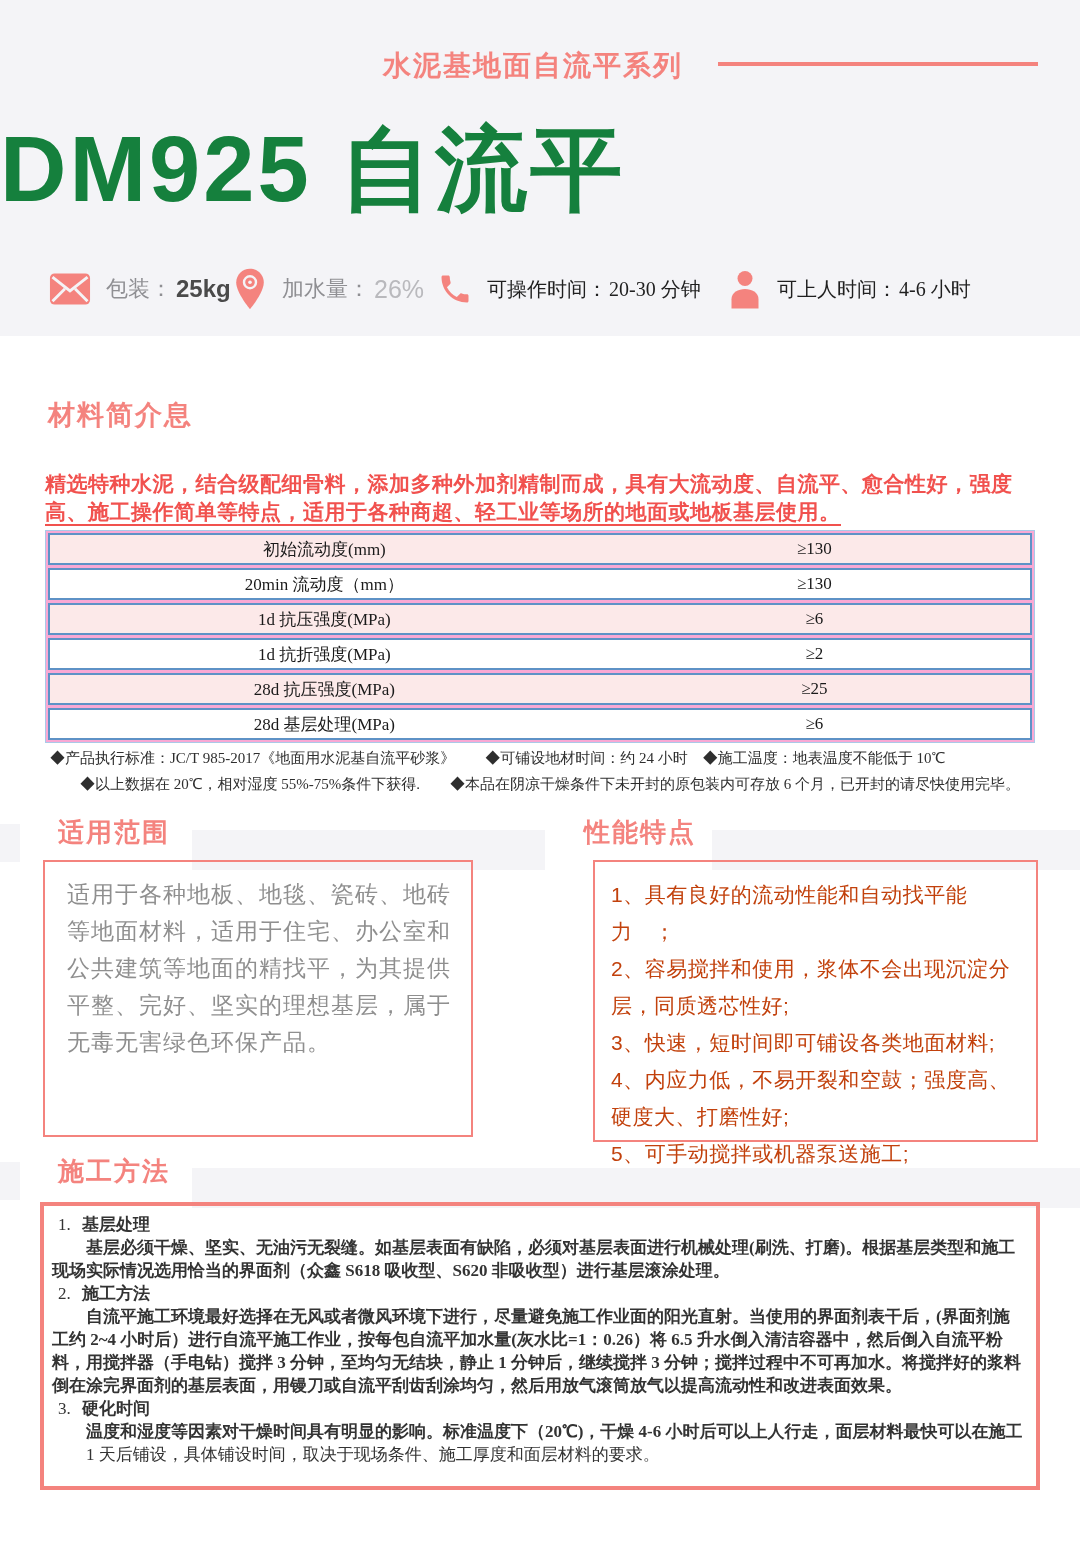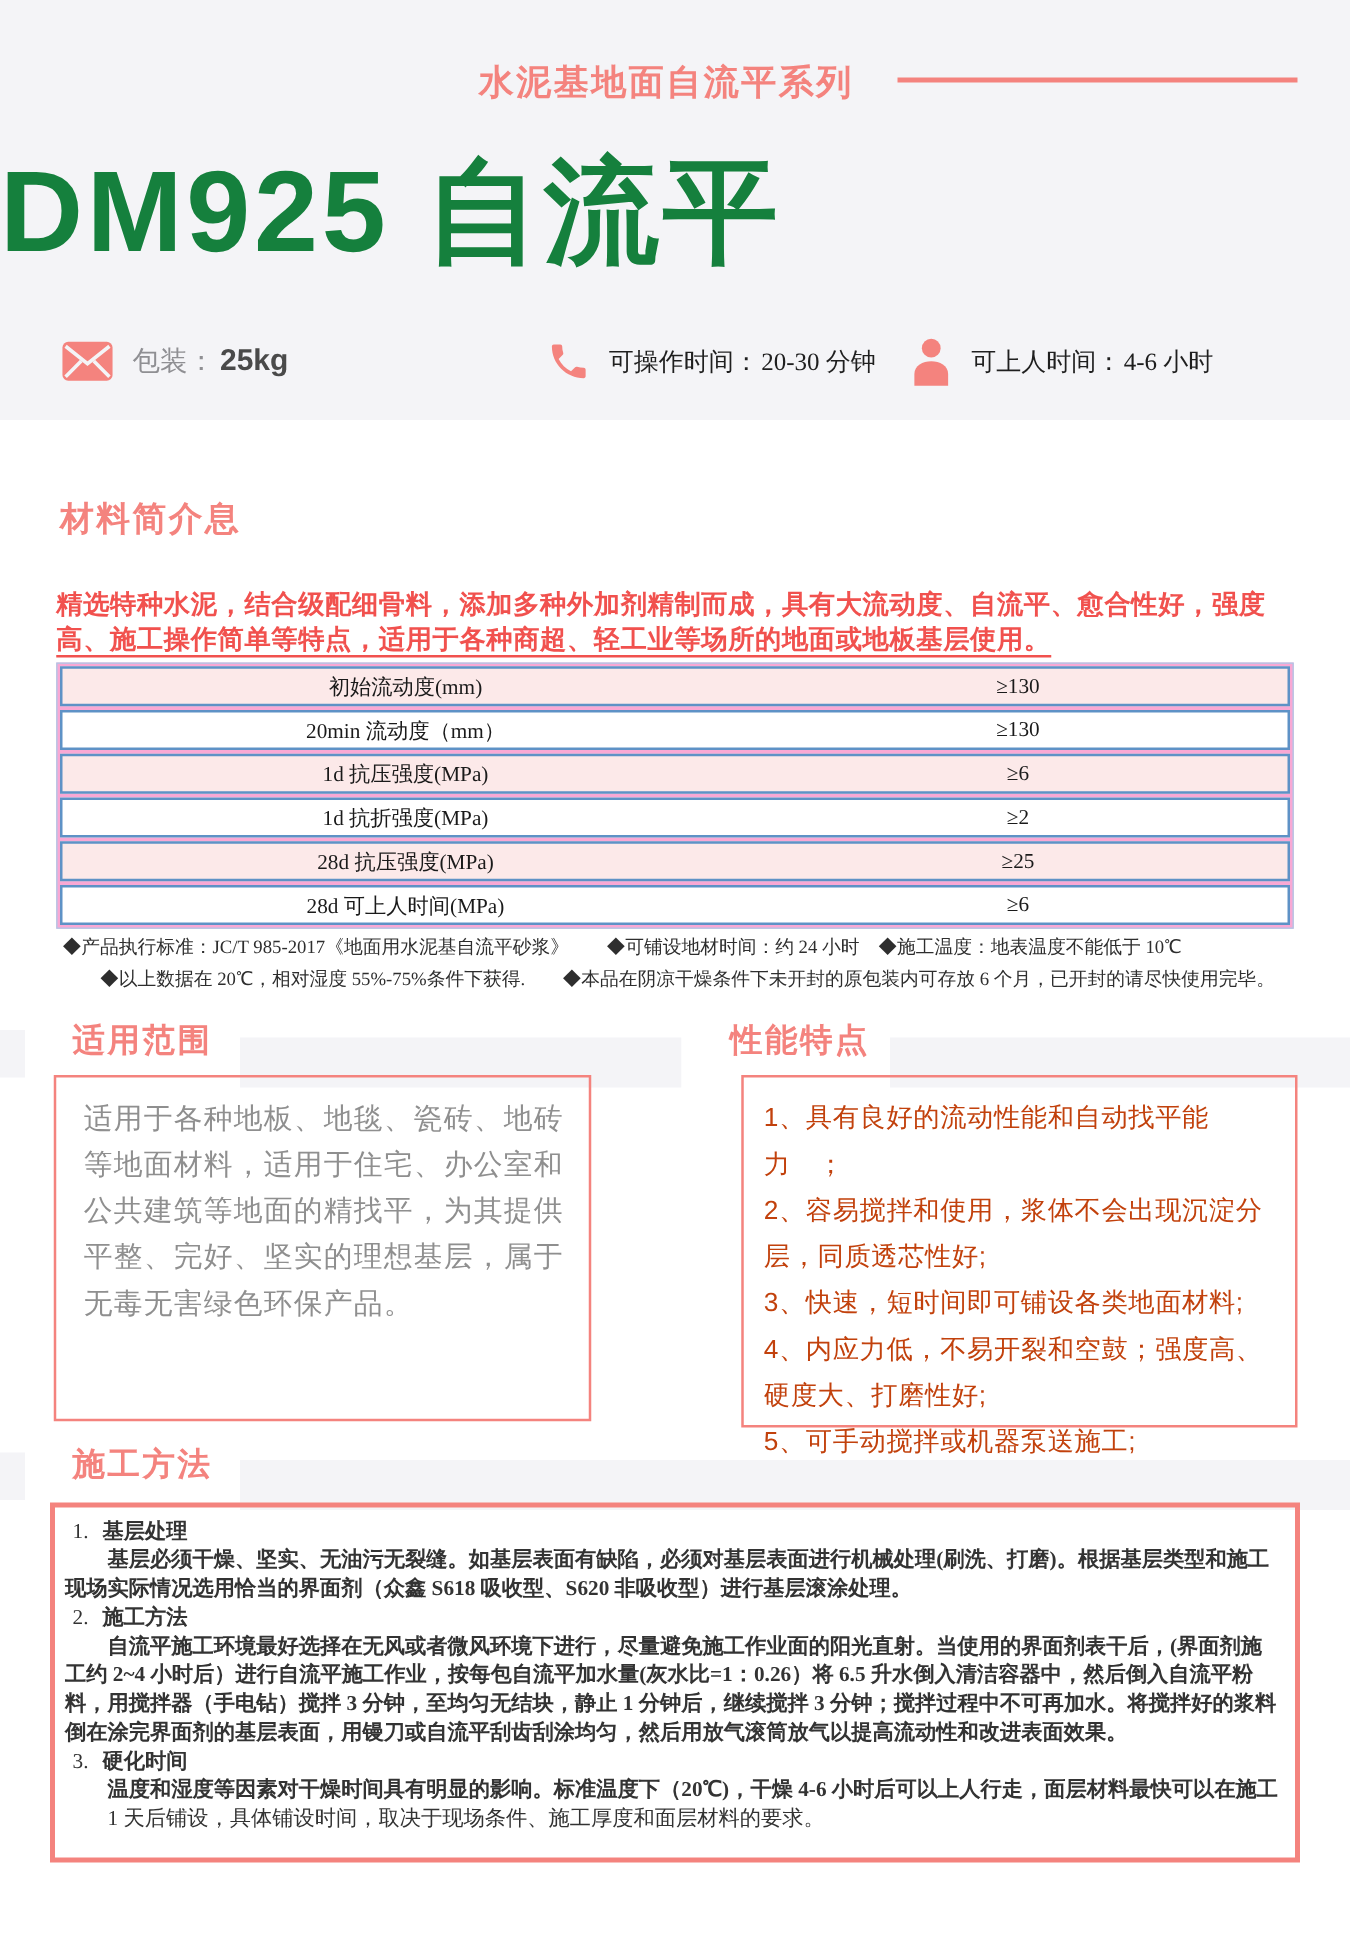--- a/index.html
+++ b/index.html
@@ -81,20 +81,31 @@
           <svg width="44" height="34" viewBox="0 0 24 19">
             <rect x="0.8" y="0.8" width="22.4" height="17.4" rx="2.6" fill="#f4837e"></rect>
             <path d="M2.2 2.8 L12 10.6 L21.8 2.8" stroke="#f4f4f7" stroke-width="1.6" fill="none"></path>
             <path d="M2.2 16.4 L9.2 9.4 M21.8 16.4 L14.8 9.4" stroke="#f4f4f7" stroke-width="1.6" fill="none"></path>
           </svg>
         </span>
         <span class="lab-sans">包装：</span>
         <span class="val-strong">25kg</span>
       </div>
 
+      <div class="info-item" style="left:232px">
+        <span class="ic">
+          <svg width="36" height="44" viewBox="0 0 24 29">
+            <path d="M12 1C6.9 1 2.8 5.1 2.8 10.2 2.8 17 12 28 12 28s9.2-11 9.2-17.8C21.2 5.1 17.1 1 12 1z" fill="#f4837e"></path>
+            <circle cx="12" cy="10" r="4" fill="none" stroke="#f4f4f7" stroke-width="1.6"></circle>
+            <circle cx="12" cy="10" r="1.2" fill="#f4f4f7"></circle>
+          </svg>
+        </span>
+        <span class="lab-sans">加水量：</span>
+        <span class="val-light">26%</span>
+      </div>
 
       <div class="info-item" style="left:437px">
         <span class="ic">
           <svg width="36" height="36" viewBox="0 0 24 24">
             <path d="M6.62 10.79c1.44 2.83 3.76 5.14 6.59 6.59l2.2-2.2c.27-.27.67-.36 1.02-.24 1.12.37 2.33.57 3.57.57.55 0 1 .45 1 1V20c0 .55-.45 1-1 1-9.39 0-17-7.61-17-17 0-.55.45-1 1-1h3.5c.55 0 1 .45 1 1 0 1.25.2 2.45.57 3.57.11.35.03.74-.25 1.02l-2.2 2.2z" fill="#f4837e"></path>
           </svg>
         </span>
         <span class="serif-pair"><span>可操作时间：</span><span class="v">20-30 分钟</span></span>
       </div>
 
@@ -134,21 +145,21 @@
     </div>
     <div class="trow white">
       <div class="tcell tname">1d 抗折强度(MPa)</div>
       <div class="tcell tval">≥2</div>
     </div>
     <div class="trow pink">
       <div class="tcell tname">28d 抗压强度(MPa)</div>
       <div class="tcell tval">≥25</div>
     </div>
     <div class="trow white">
-      <div class="tcell tname">28d 可上人时间(MPa)</div>
+      <div class="tcell tname">28d 基层处理(MPa)</div>
       <div class="tcell tval">≥6</div>
     </div>
   </div>
 
   <div class="notes">
     <div class="n1">◆产品执行标准：JC/T 985-2017《地面用水泥基自流平砂浆》　　◆可铺设地材时间：约 24 小时　◆施工温度：地表温度不能低于 10℃</div>
     <div class="n2">◆以上数据在 20℃，相对湿度 55%-75%条件下获得.　　◆本品在阴凉干燥条件下未开封的原包装内可存放 6 个月，已开封的请尽快使用完毕。</div>
   </div>
 
   <div class="edge-strip" style="top:824px"></div>

